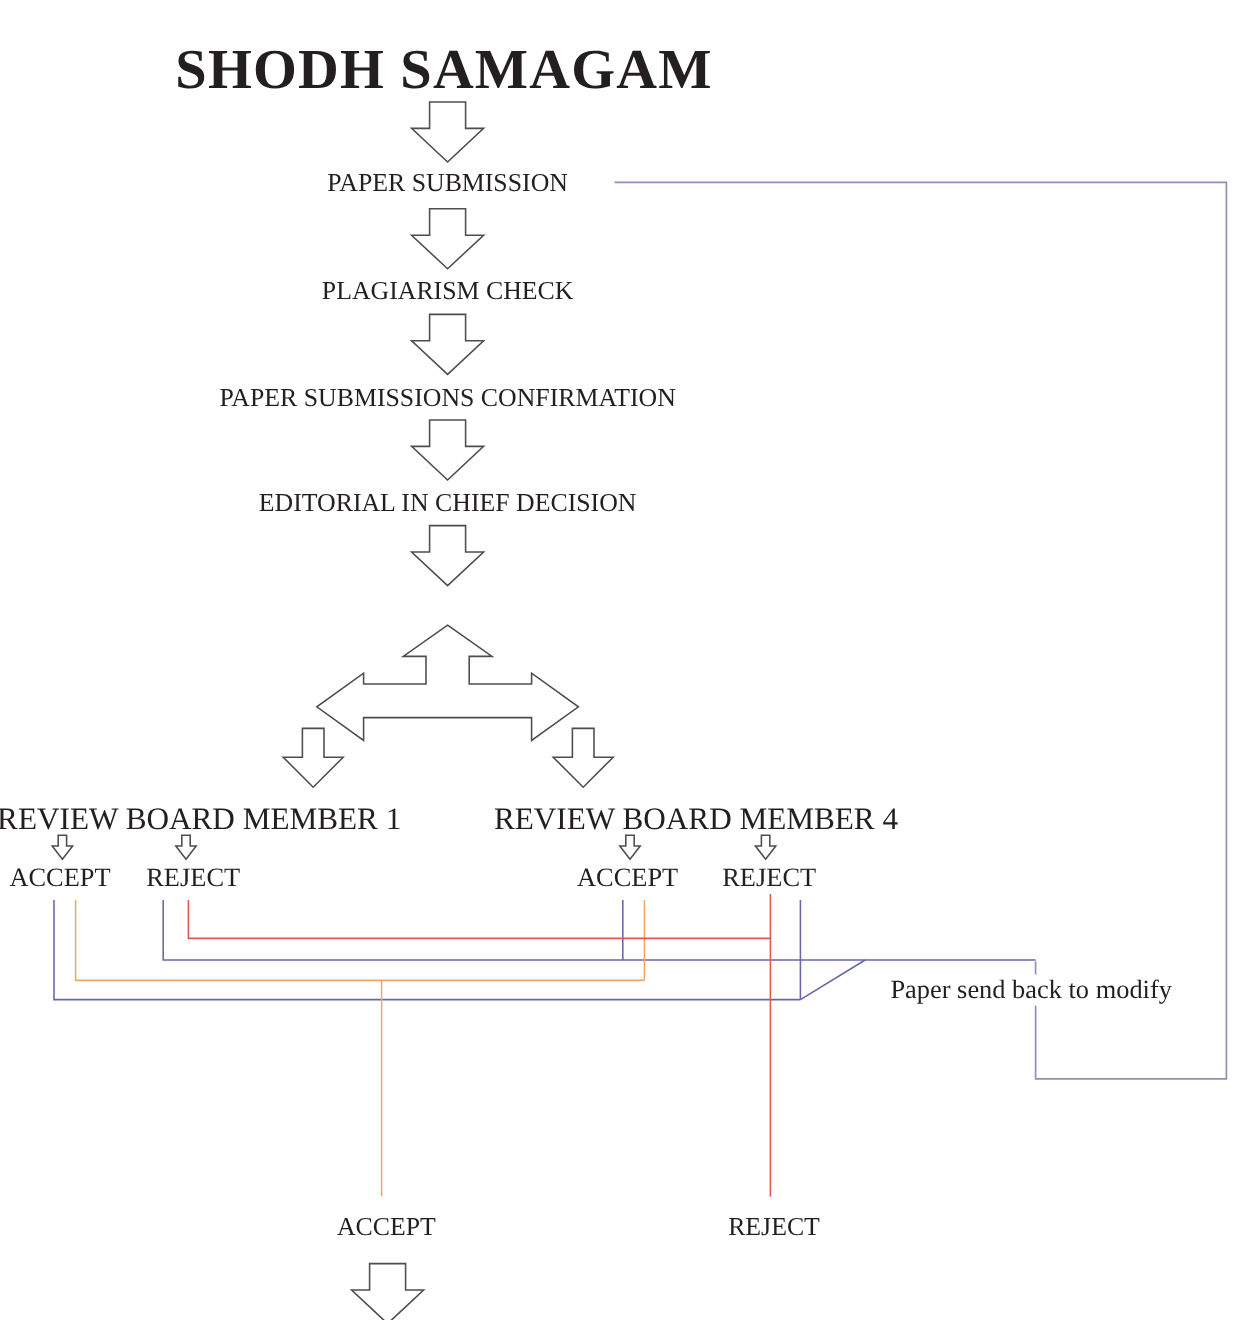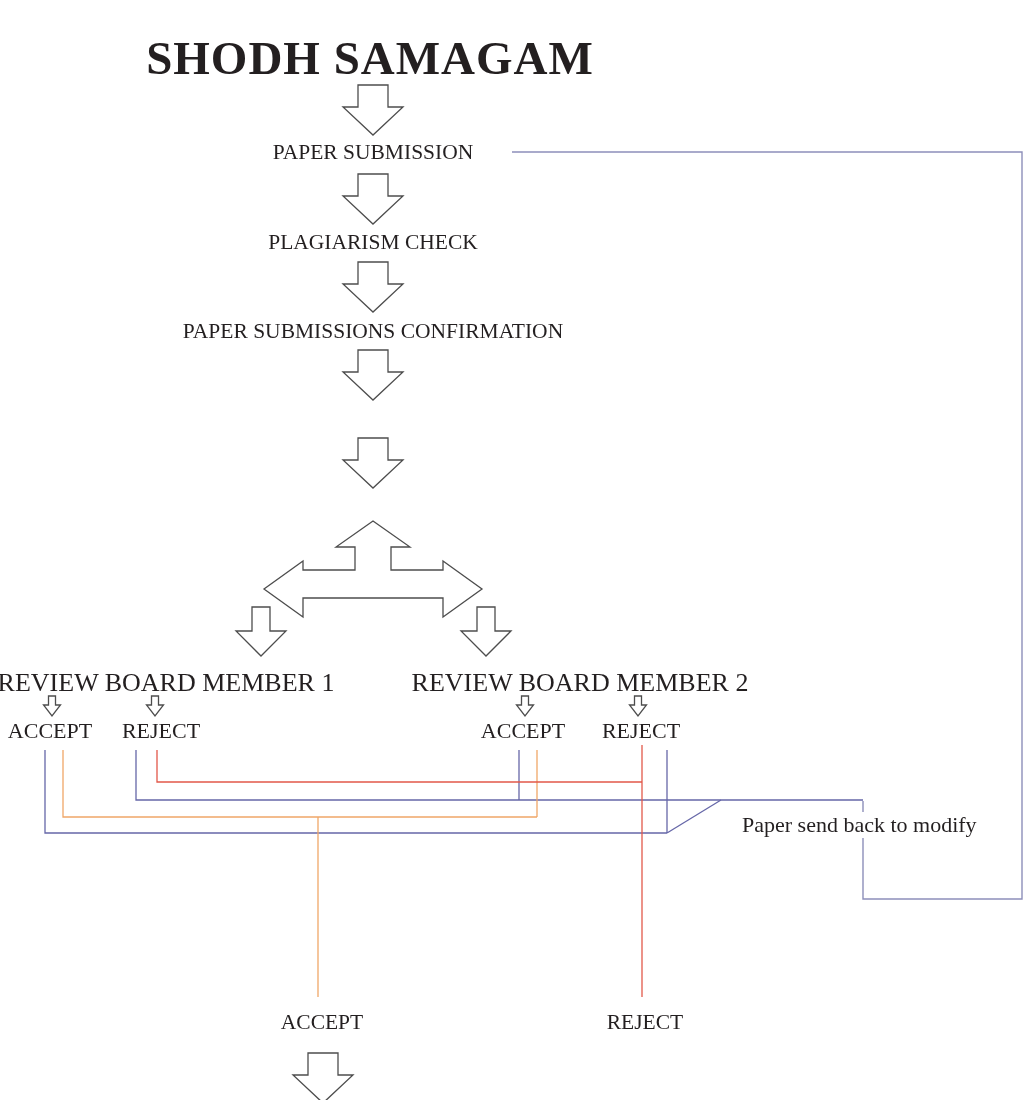--- a/index.html
+++ b/index.html
@@ -86,23 +86,24 @@
 
       <use href="#big-arrow" x="323" y="1013"></use>
     </g>
   </svg>
 
   <div class="txt title" style="left:370px;top:-7px;">SHODH SAMAGAM</div>
 
   <div class="txt step" style="left:373px;top:101px;text-align:center;">PAPER SUBMISSION</div>
   <div class="txt step" style="left:373px;top:191px;">PLAGIARISM CHECK</div>
   <div class="txt step" style="left:373px;top:280px;font-family:Liberation Serif, serif;">PAPER SUBMISSIONS CONFIRMATION</div>
+  <div class="txt step" style="left:373px;top:368px;">EDITORIAL IN CHIEF DECISION</div>
 
   <div class="txt reviewer" style="left:166px;top:629px;">REVIEW BOARD MEMBER 1</div>
-  <div class="txt reviewer" style="left:580px;top:629px;">REVIEW BOARD MEMBER 2</div>
+  <div class="txt reviewer" style="left:580px;top:629px;">REVIEW BOARD MEMBER 4</div>
 
   <div class="txt decision" style="left:50px;top:679px;">ACCEPT</div>
   <div class="txt decision" style="left:161px;top:679px;">REJECT</div>
   <div class="txt decision" style="left:523px;top:679px;">ACCEPT</div>
   <div class="txt decision" style="left:641px;top:679px;">REJECT</div>
 
   <div class="note" style="left:739px;top:772px;">Paper send back to modify</div>
 
   <div class="txt outcome" style="left:322px;top:971px;">ACCEPT</div>
   <div class="txt outcome" style="left:645px;top:971px;">REJECT</div>

